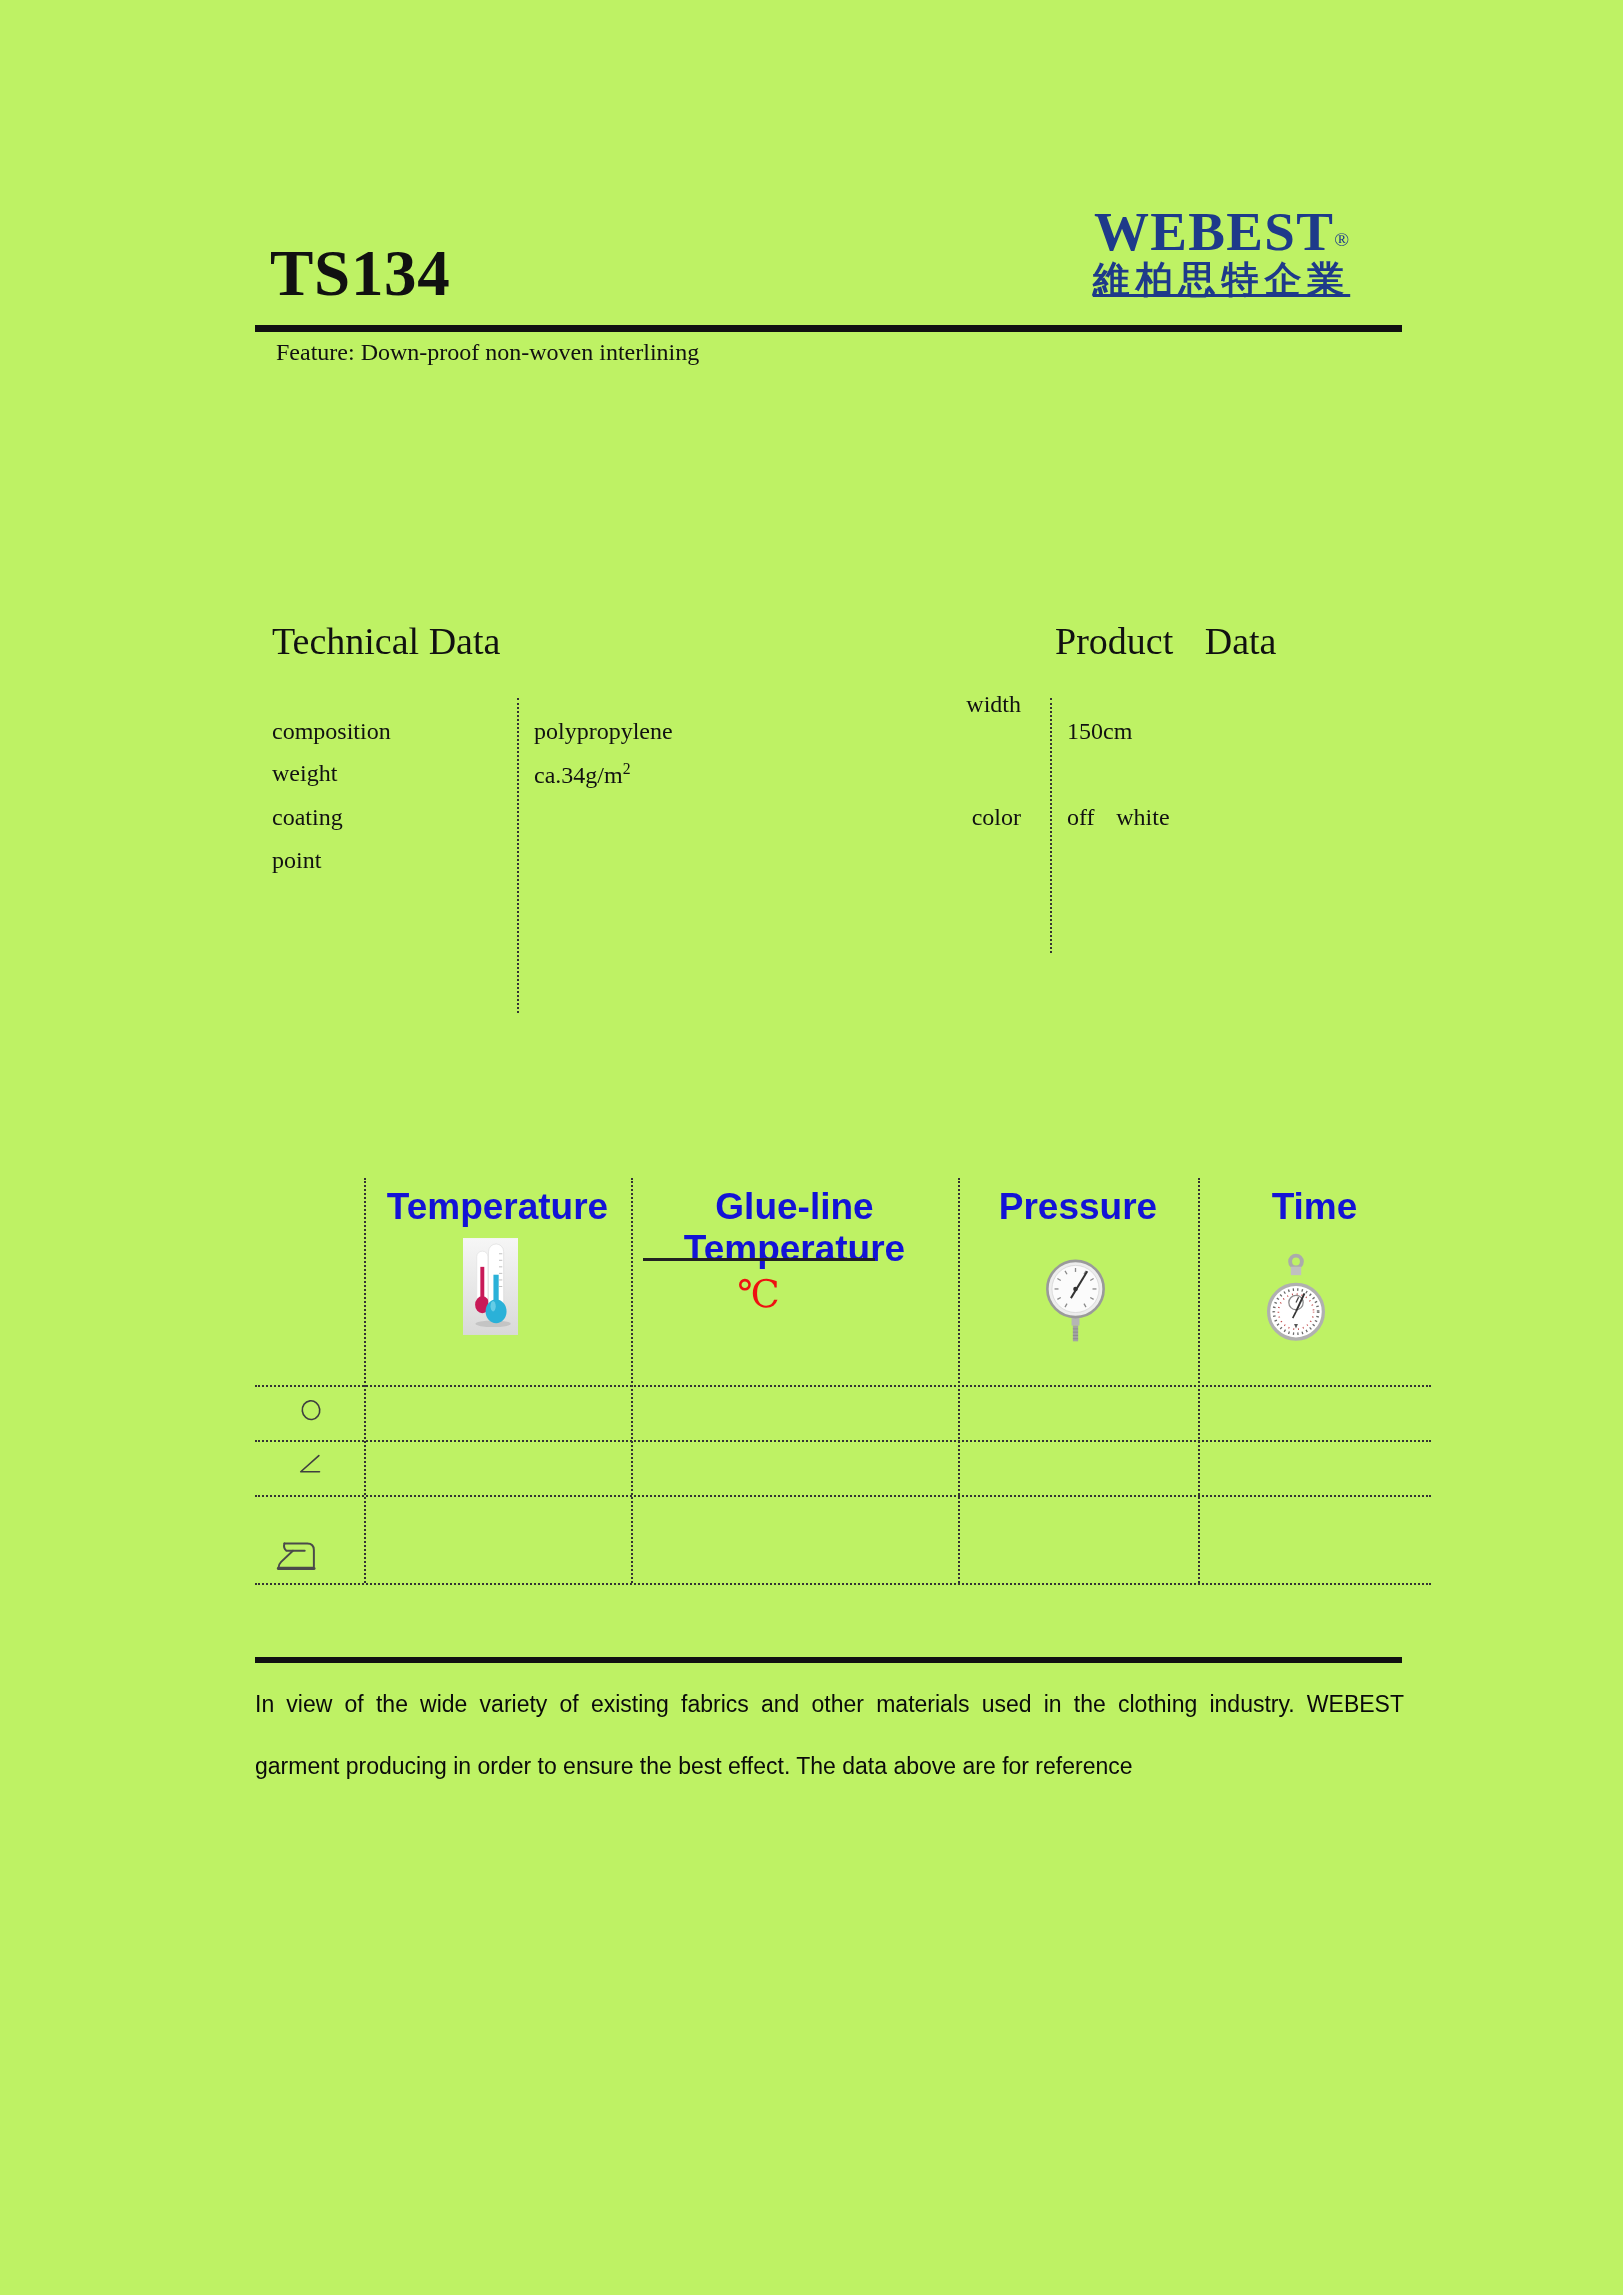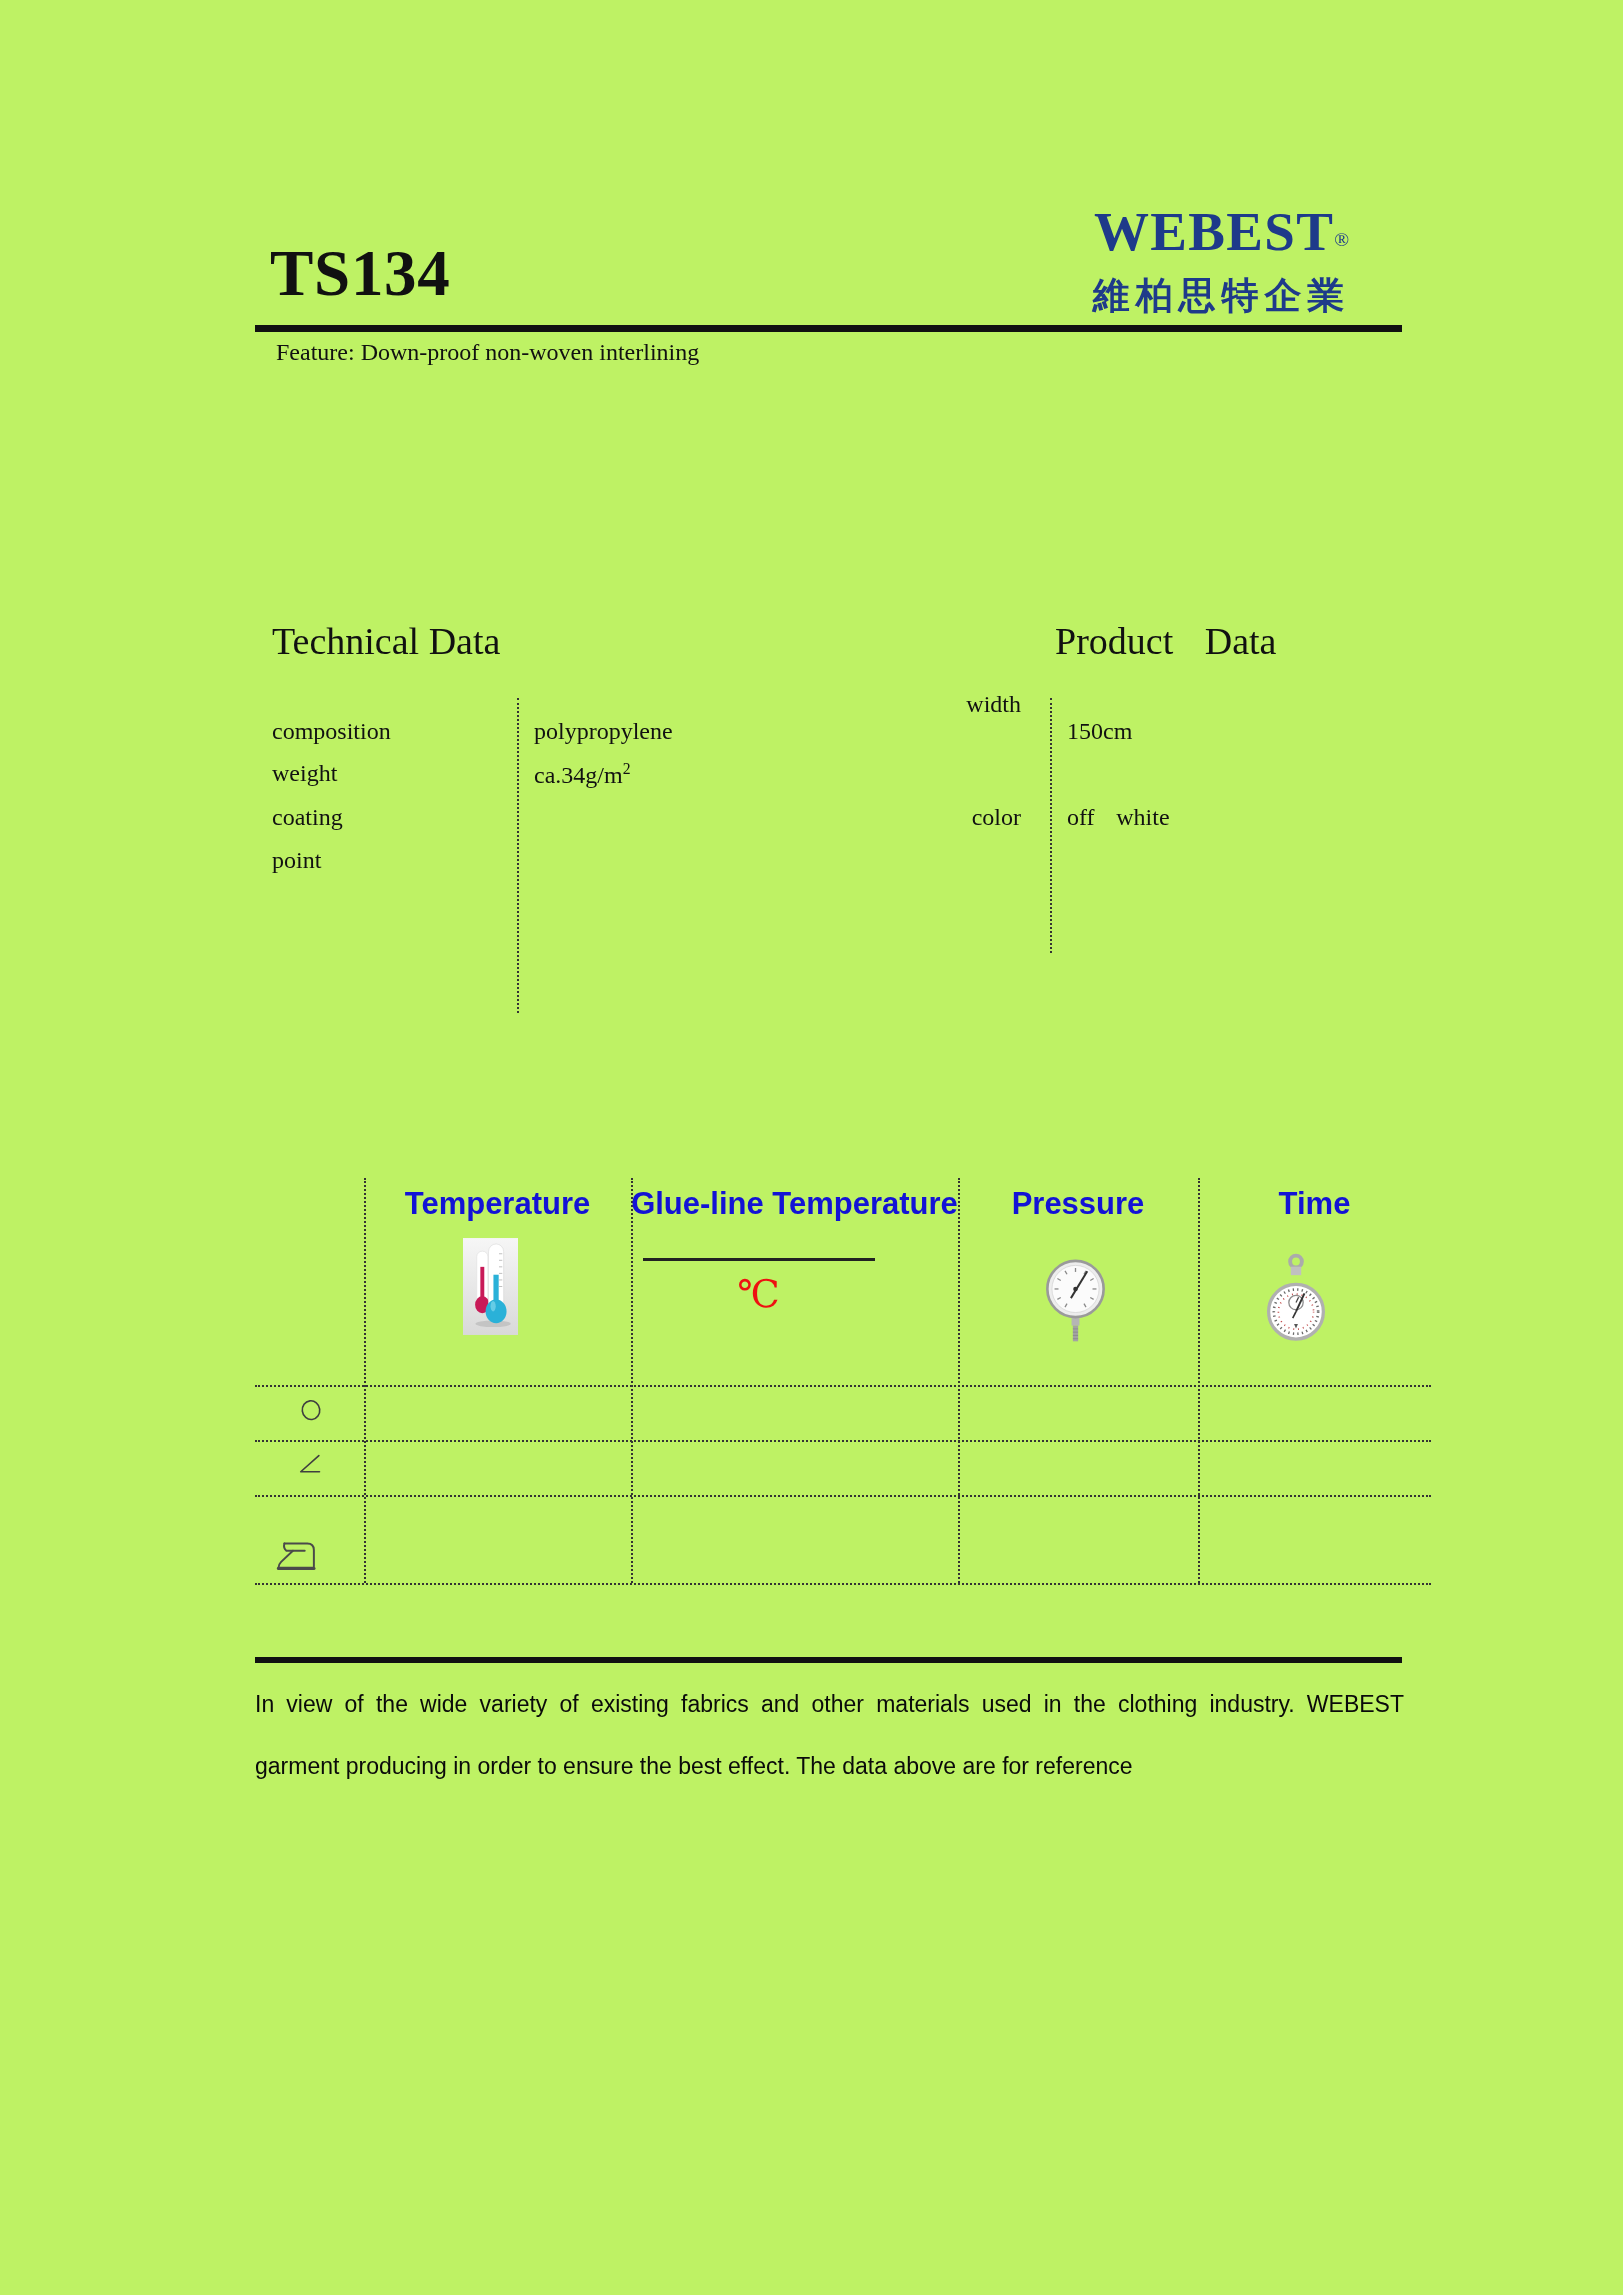--- a/index.html
+++ b/index.html
@@ -16,21 +16,21 @@
     color:#111;
     overflow:hidden;
   }
   .abs{position:absolute;}
 
   
   .product-code{left:270px;top:236px;font-size:65px;font-weight:bold;letter-spacing:0.7px;}
   .logo{left:1079px;top:204px;width:285px;text-align:center;color:var(--logo-navy);}
   .logo-brand{font-size:55px;font-weight:bold;letter-spacing:1.3px;line-height:1;}
   .logo-reg{font-size:19.6px;vertical-align:super;font-weight:normal;}
-  .logo-cjk{font-size:37px;font-weight:bold;letter-spacing:5.9px;line-height:1.1;margin-top:17px;font-family:"Liberation Sans","DejaVu Sans",sans-serif;}
+  .logo-cjk{font-size:37px;font-weight:bold;letter-spacing:5.9px;line-height:1.1;margin-top:1px;font-family:"Liberation Sans","DejaVu Sans",sans-serif;text-decoration:underline;}
   .rule{background:#111;}
   .rule-title{left:255px;top:325px;width:1147px;height:6.5px;}
   .feature-line{left:276px;top:339px;font-size:24px;}
 
   
   .tech-title{left:272px;top:619px;font-size:38px;}
   .prod-title{left:1055px;top:619px;font-size:38px;word-spacing:22px;}
 
   
   .vdot{border-left:2px dotted #333;width:0;}
@@ -41,21 +41,21 @@
   .kv{font-size:24px;line-height:1;}
   .kv-label-tech{left:272px;}
   .kv-value-tech{left:534px;}
   .kv sup{font-size:15.7px;}
   .prod-label{left:919px;width:102px;text-align:right;}
   .prod-value{left:1067px;}
   .val-offwhite{word-spacing:15.7px;}
 
   
   .fusing-title{left:272px;top:1117px;font-size:37px;word-spacing:23.6px;}
-  .col-head{top:1186px;font-size:31px;font-weight:600;color:var(--header-blue);
+  .col-head{top:1186px;font-size:37px;font-weight:600;color:var(--header-blue);
     font-family:"Liberation Sans","DejaVu Sans",sans-serif;text-align:center;}
   .col-temp{left:364px;width:267px;}
   .col-glue{left:631px;width:327px;}
   .col-press{left:958px;width:240px;}
   .col-time{left:1198px;width:233px;}
   .glue-underline{left:643px;top:1258px;width:232px;height:3.3px;background:#222;}
   .glue-unit{left:693px;top:1272px;width:131px;text-align:center;font-size:38px;color:var(--unit-red);}
 
   .vl-1{left:364px;} .vl-2{left:631px;} .vl-3{left:958px;} .vl-4{left:1198px;}
   .table-vline{top:1178px;height:405px;}

